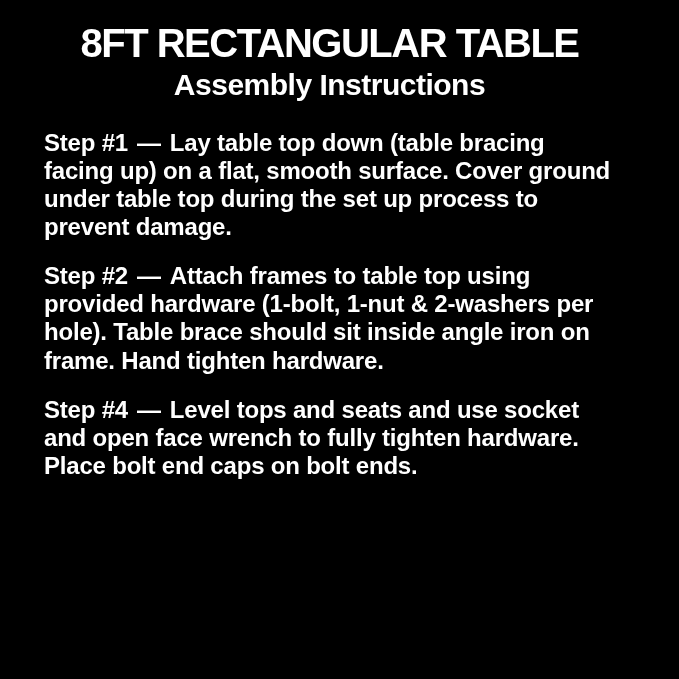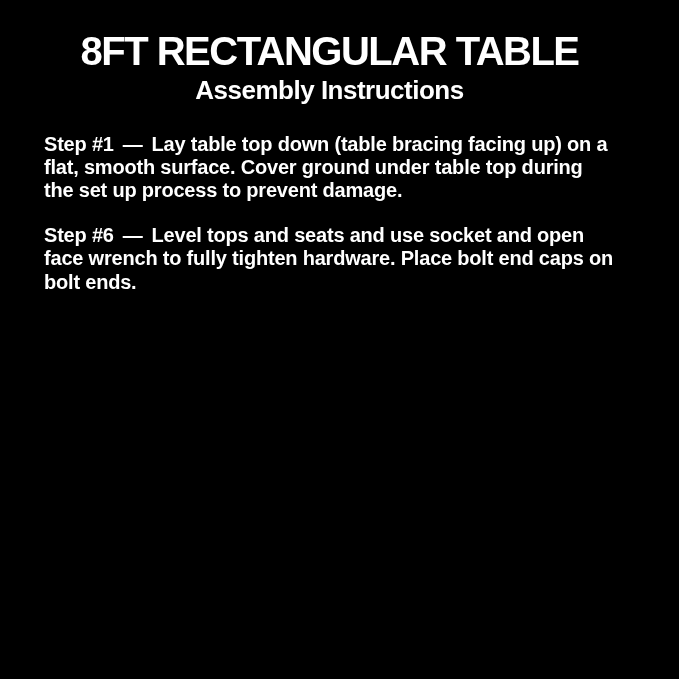--- a/index.html
+++ b/index.html
@@ -13,44 +13,44 @@
     overflow: hidden;
     font-family: "Liberation Sans", sans-serif;
     color: #ffffff;
     -webkit-font-smoothing: antialiased;
   }
   .poster {
     box-sizing: border-box;
     width: 655px;
     height: 679px;
     background: #000000;
-    padding: 22px 40px 0 44px;
+    padding: 14px 40px 0 44px;
   }
   .title {
     font-size: 40px;
     font-weight: 800;
     letter-spacing: -1.5px;
     text-align: center;
     margin: 8px 0 4px 0;
     line-height: 1.05;
     text-transform: uppercase;
   }
   .subtitle {
-    font-size: 26px;
+    font-size: 30px;
     font-weight: bold;
     letter-spacing: -0.5px;
     text-align: center;
     margin: 0 0 28px 0;
     line-height: 1.1;
   }
   .steps {
     max-width: 600px;
   }
   .step {
-    font-size: 20px;
+    font-size: 24px;
     font-weight: bold;
     letter-spacing: -0.2px;
     line-height: 1.17;
     margin: 0 0 21px 0;
     text-align: left;
   }
   .dash {
     display: inline-block;
     margin: 0 9px;
   }
@@ -58,18 +58,19 @@
 </head>
 <body>
 
 <div class="poster">
   <h1 class="title">8FT RECTANGULAR TABLE</h1>
   <h2 class="subtitle">Assembly Instructions</h2>
 
   <div class="steps">
     <p class="step"><span>Step #1</span><span class="dash">—</span><span>Lay table top down (table bracing facing up) on a flat, smooth surface. Cover ground under table top during the set up process to prevent damage.</span></p>
 
+    <p class="step"><span>Step #2</span><span class="dash">—</span><span>Attach frames to table top using provided hardware (1-bolt, 1-nut &amp; 2-washers per hole). Table brace should sit inside angle iron on frame. Hand tighten hardware.</span></p>
 
 
 
-    <p class="step"><span>Step #6</span><span class="dash">—</span><span>Level tops and seats and use socket and open face wrench to fully tighten hardware. Place bolt end caps on bolt ends.</span></p>
+    <p class="step"><span>Step #4</span><span class="dash">—</span><span>Level tops and seats and use socket and open face wrench to fully tighten hardware. Place bolt end caps on bolt ends.</span></p>
   </div>
 </div>
 
 </body></html>

